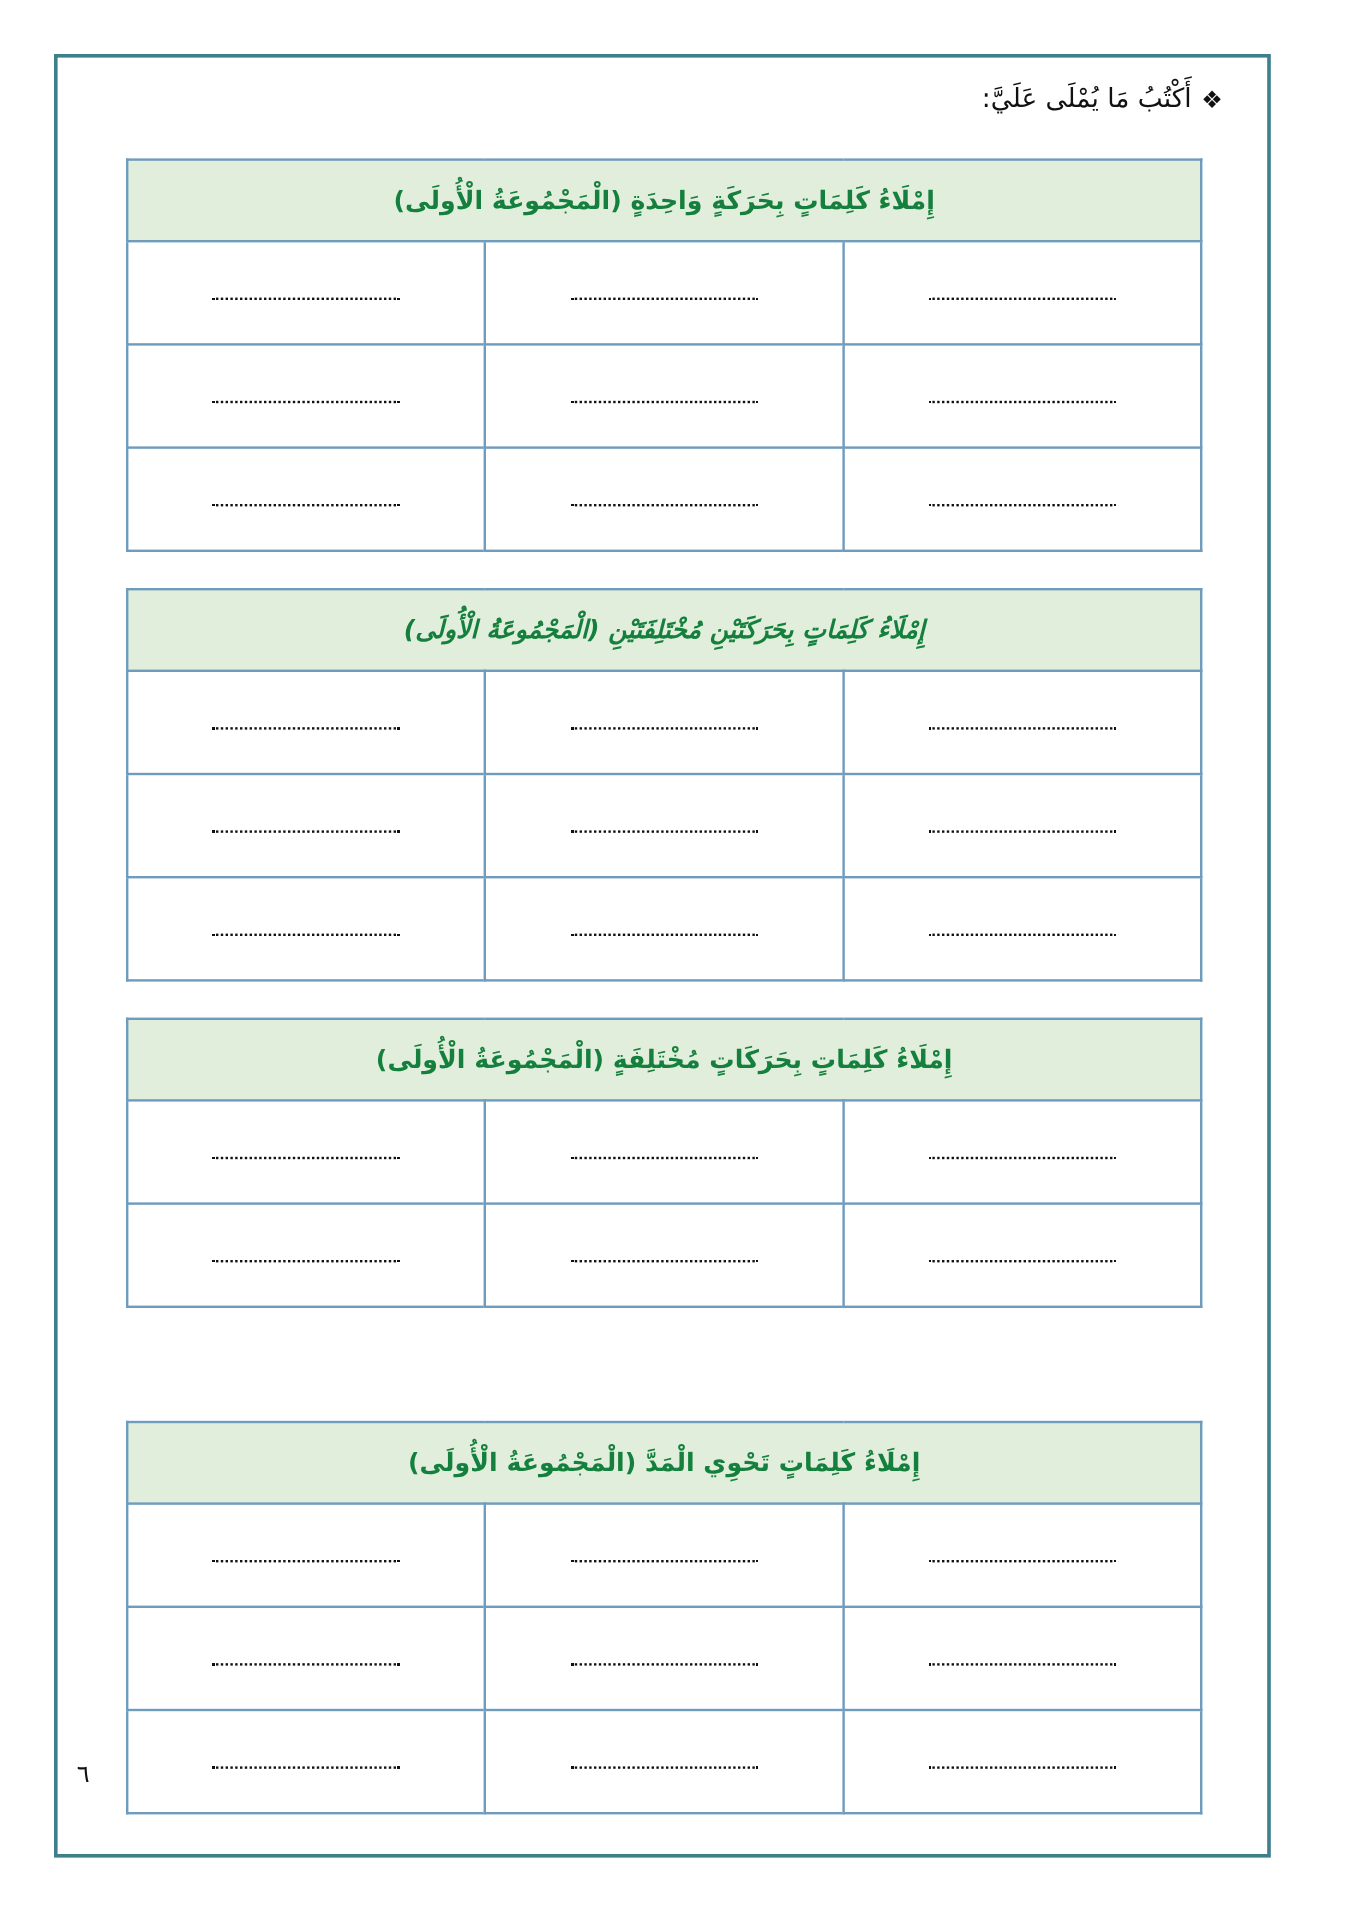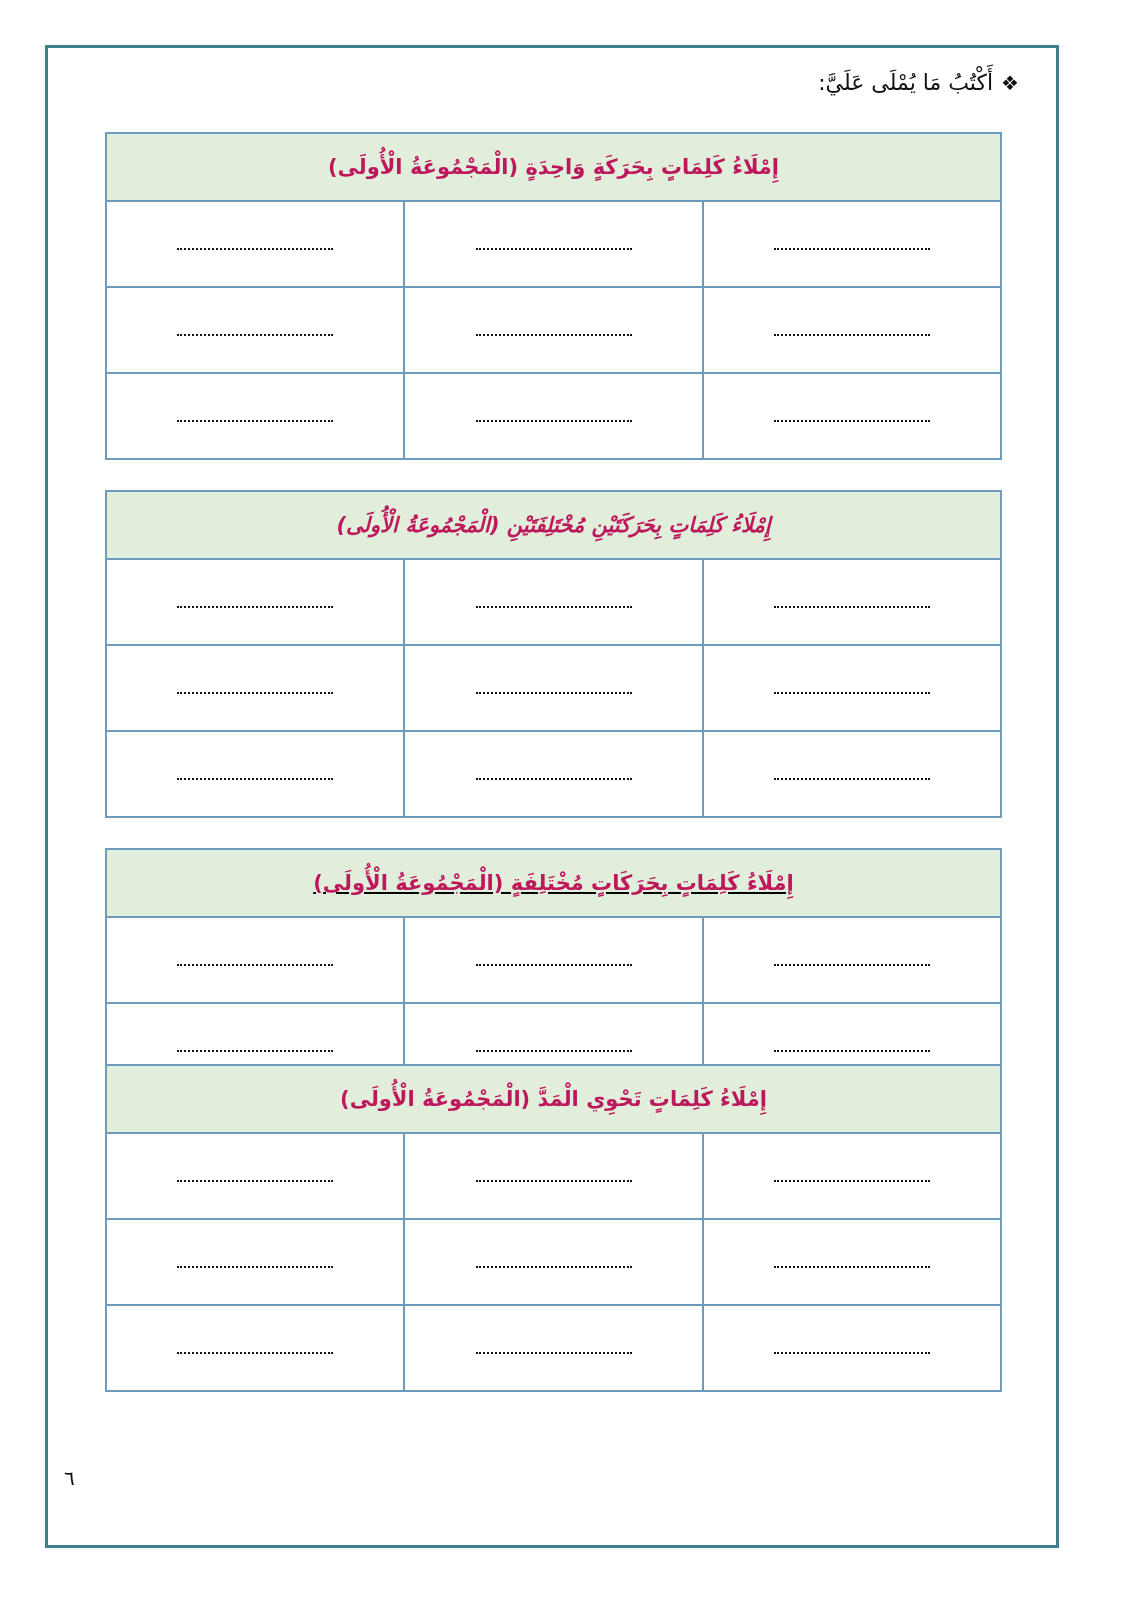--- a/index.html
+++ b/index.html
@@ -8,21 +8,21 @@
   .frame { position: absolute; left: 45px; top: 45px; width: 1014px; height: 1503px;
            border: 3px solid #3f7f8c; box-sizing: border-box; }
   .instruction { position: absolute; right: 112px; top: 70px; direction: rtl;
                  font-family: "DejaVu Sans", sans-serif; font-size: 22px; color: #111;
                  display: flex; align-items: center; gap: 8px; }
   .bullet { font-size: 20px; color: #111; }
   .dict-table { position: absolute; left: 105px; width: 897px; border-collapse: collapse;
                 direction: rtl; table-layout: fixed; }
   .dict-table th { background: #e1eedb; height: 64px; border: 2px solid #6f9bbd;
                    font-family: "DejaVu Sans", sans-serif; font-weight: bold; font-size: 21px;
-                   color: #be185d; text-align: center; }
+                   color: #15803d; text-align: center; }
   .dict-table td { height: 84px; border: 2px solid #6f9bbd; text-align: center;
                    vertical-align: middle; padding: 0; }
   .dots { display: inline-block; width: 156px; border-bottom: 2px dotted #111;
           height: 0; margin-top: 6px; }
   .page-num { position: absolute; left: 64px; top: 1466px; font-size: 20px; color: #111;
               font-family: "DejaVu Sans", sans-serif; }
 </style>
 </head>
 <body>
 
@@ -76,41 +76,41 @@
       <td><span class="dots"></span></td>
     </tr>
     <tr>
       <td><span class="dots"></span></td>
       <td><span class="dots"></span></td>
       <td><span class="dots"></span></td>
     </tr>
   </tbody>
 </table>
 
-<table class="dict-table" style="top:848px;text-decoration:underline;">
+<table class="dict-table" style="top:848px;">
   <thead>
       <tr>
         <th colspan="3">إِمْلَاءُ كَلِمَاتٍ بِحَرَكَاتٍ مُخْتَلِفَةٍ (الْمَجْمُوعَةُ الْأُولَى)</th>
       </tr>
     </thead>
   <tbody>
     <tr>
       <td><span class="dots"></span></td>
       <td><span class="dots"></span></td>
       <td><span class="dots"></span></td>
     </tr>
     <tr>
       <td><span class="dots"></span></td>
       <td><span class="dots"></span></td>
       <td><span class="dots"></span></td>
     </tr>
   </tbody>
 </table>
 
-<table class="dict-table" style="top:1064px;">
+<table class="dict-table" style="top:1184px;">
   <thead>
       <tr>
         <th colspan="3">إِمْلَاءُ كَلِمَاتٍ تَحْوِي الْمَدَّ (الْمَجْمُوعَةُ الْأُولَى)</th>
       </tr>
     </thead>
   <tbody>
     <tr>
       <td><span class="dots"></span></td>
       <td><span class="dots"></span></td>
       <td><span class="dots"></span></td>

